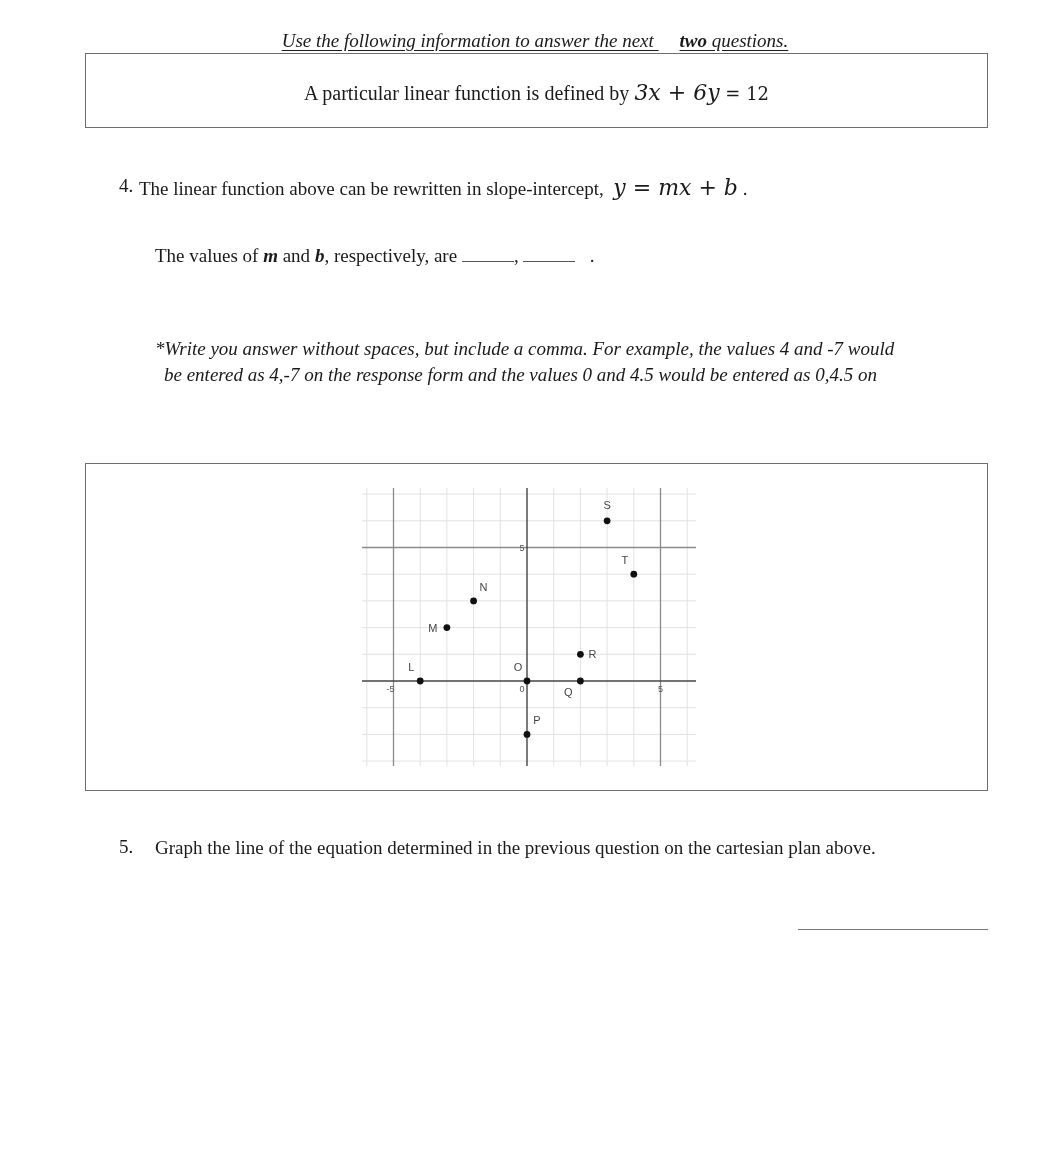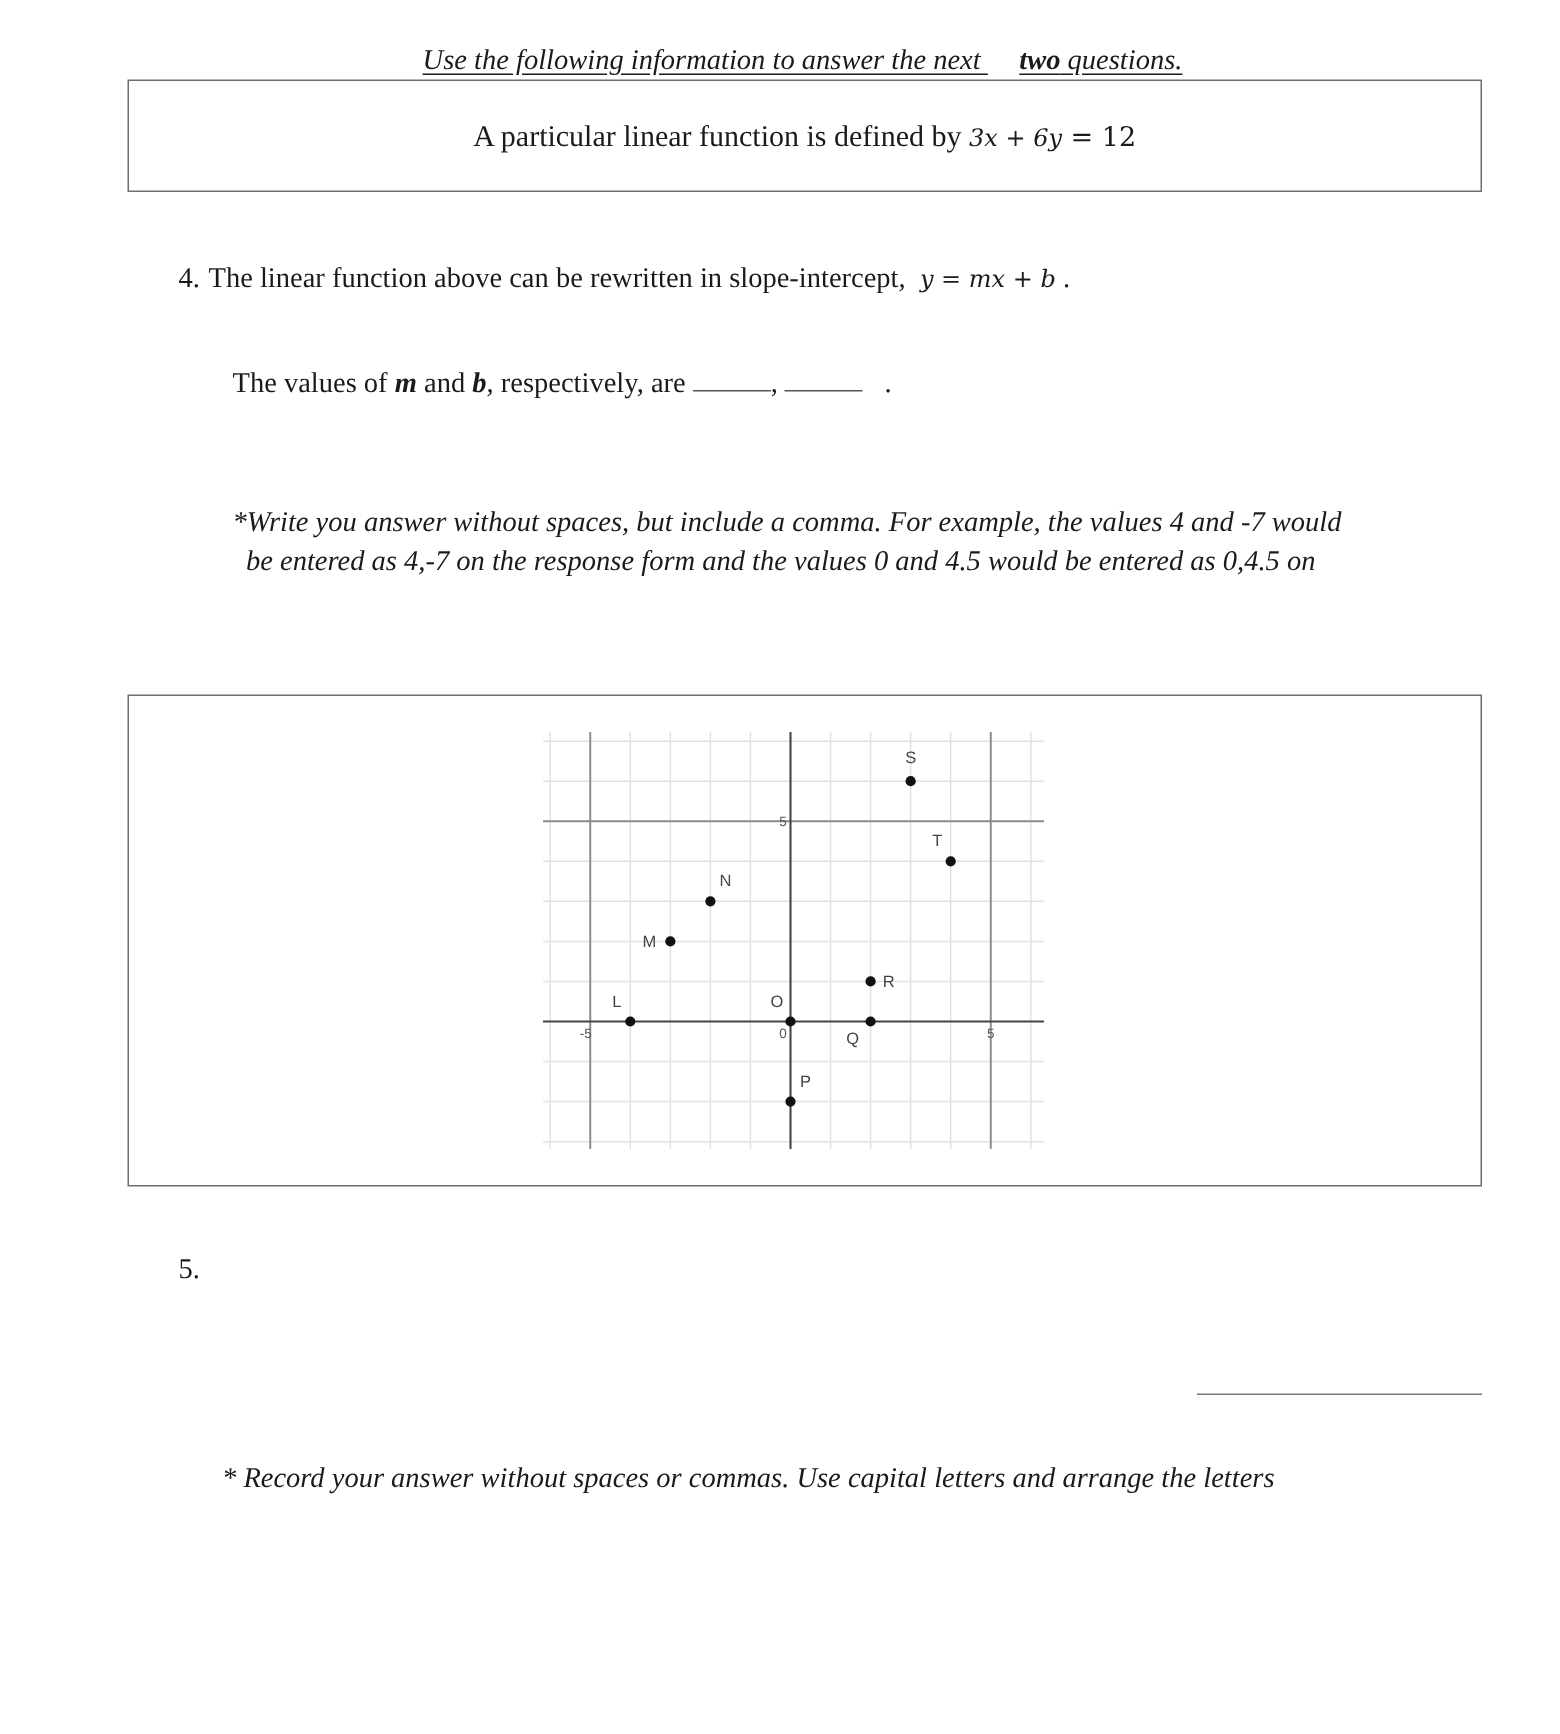--- a/index.html
+++ b/index.html
@@ -15,21 +15,21 @@
   }
   .intro b { font-weight: bold; margin-left: 21px; }
   .box-top {
     left: 85px; top: 53px; width: 901px; height: 73px;
     border: 1.5px solid #6e6e6e;
   }
   .box-top .def {
     position: absolute; left: 0; right: 0; top: 26px; text-align: center;
     font-size: 20px;
   }
-  .math { font-family: "DejaVu Serif", serif; font-style: italic; font-size: 16px; }
+  .math { font-family: "DejaVu Serif", serif; font-style: italic; font-size: 22px; }
   .mathn { font-family: "DejaVu Serif", serif; font-size: 18px; }
   .q-num { font-size: 19px; }
   .q-text { font-size: 19px; }
   .note { font-size: 19px; font-style: italic; line-height: 26px; }
   .box-graph {
     left: 85px; top: 463px; width: 901px; height: 326px;
     border: 1.5px solid #6e6e6e;
   }
   .blank {
     display: inline-block; border-bottom: 1px solid #555; height: 14px; vertical-align: baseline;
@@ -123,19 +123,19 @@
       <text x="592.4" y="658.3" font-size="11" fill="#444" text-anchor="middle">R</text>
       <circle cx="607.1" cy="520.8" r="3.4" fill="#111"></circle>
       <text x="607.1" y="508.79999999999995" font-size="11" fill="#444" text-anchor="middle">S</text>
       <circle cx="633.8" cy="574.2" r="3.4" fill="#111"></circle>
       <text x="624.8" y="564.2" font-size="11" fill="#444" text-anchor="middle">T</text>
     </g>
 </svg>
 
 <div class="abs q-num" style="left:119px; top:836px;">5.</div>
 <div class="abs q-text" style="left:155px; top:836px; white-space:nowrap; line-height:24px;">
+  <div>Graph the line of the equation determined in the previous question on the cartesian plan above.</div>
 </div>
 
 <div class="abs" style="left:798px; top:929px; width:190px; border-bottom:1px solid #777;"></div>
 
 <div class="abs note" style="left:148px; top:973px; white-space:nowrap;">
-  <div>* Record your answer without spaces or commas.  Use capital letters and arrange the letters</div>
 </div>
 
 </body></html>

